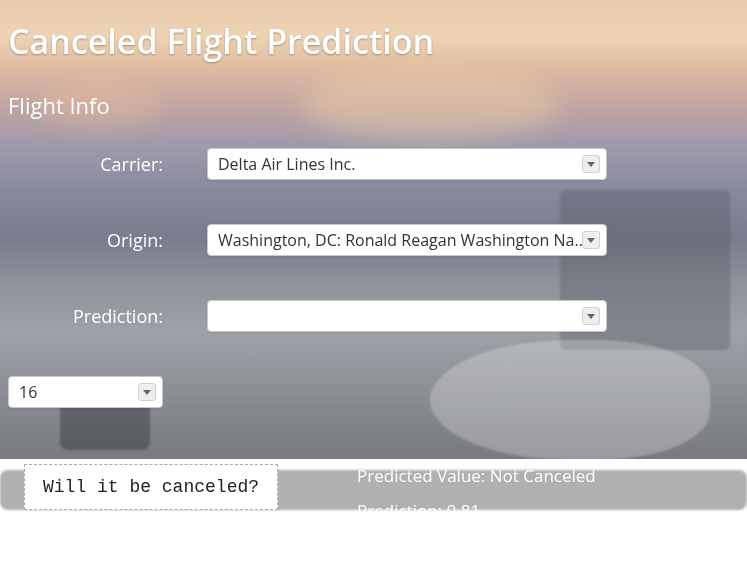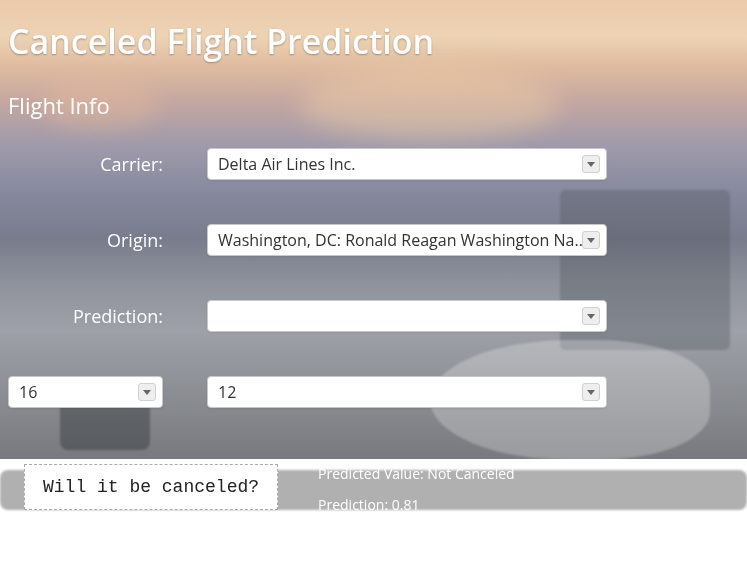--- a/index.html
+++ b/index.html
@@ -45,21 +45,21 @@
     content:""; display:block; width:0; height:0;
     border-left:4px solid transparent; border-right:4px solid transparent;
     border-top:5px solid #666;
   }
 
   .row2 { display:flex; align-items:flex-start; gap:40px; margin-top:56px; padding-left:16px; }
   .btn {
     font-family: "Courier New", monospace; font-size:18px; background:#fff; color:#222;
     border:1px dashed #aaa; padding:12px 18px; cursor:pointer;
   }
-  .results { color:#fff; font-size:14px; font-weight:500; }
+  .results { color:#fff; font-size:17px; font-weight:500;margin-left:39px; }
   .results .line { margin-bottom:12px; white-space:nowrap;}
 </style>
 </head>
 <body>
 
 <div class="bg">
   <div class="blob b5"></div>
   <div class="blob b6"></div>
   <div class="blob b2"></div>
   <div class="blob b1"></div>
@@ -87,24 +87,20 @@
       <div class="lbl">Prediction:</div>
       <div class="select">
         <span class="caret"></span>
       </div>
 
       <div class="select">
         <span>16</span>
         <span class="caret"></span>
       </div>
 
-      <div class="select">
-        <span>12</span>
-        <span class="caret"></span>
-      </div>
 
     </div>
 
     <div class="row2">
       <button class="btn">Will it be canceled?</button>
       <div class="results">
         <div class="line">
           <span>Predicted Value: </span><span>Not Canceled</span>
         </div>
         <div class="line">

